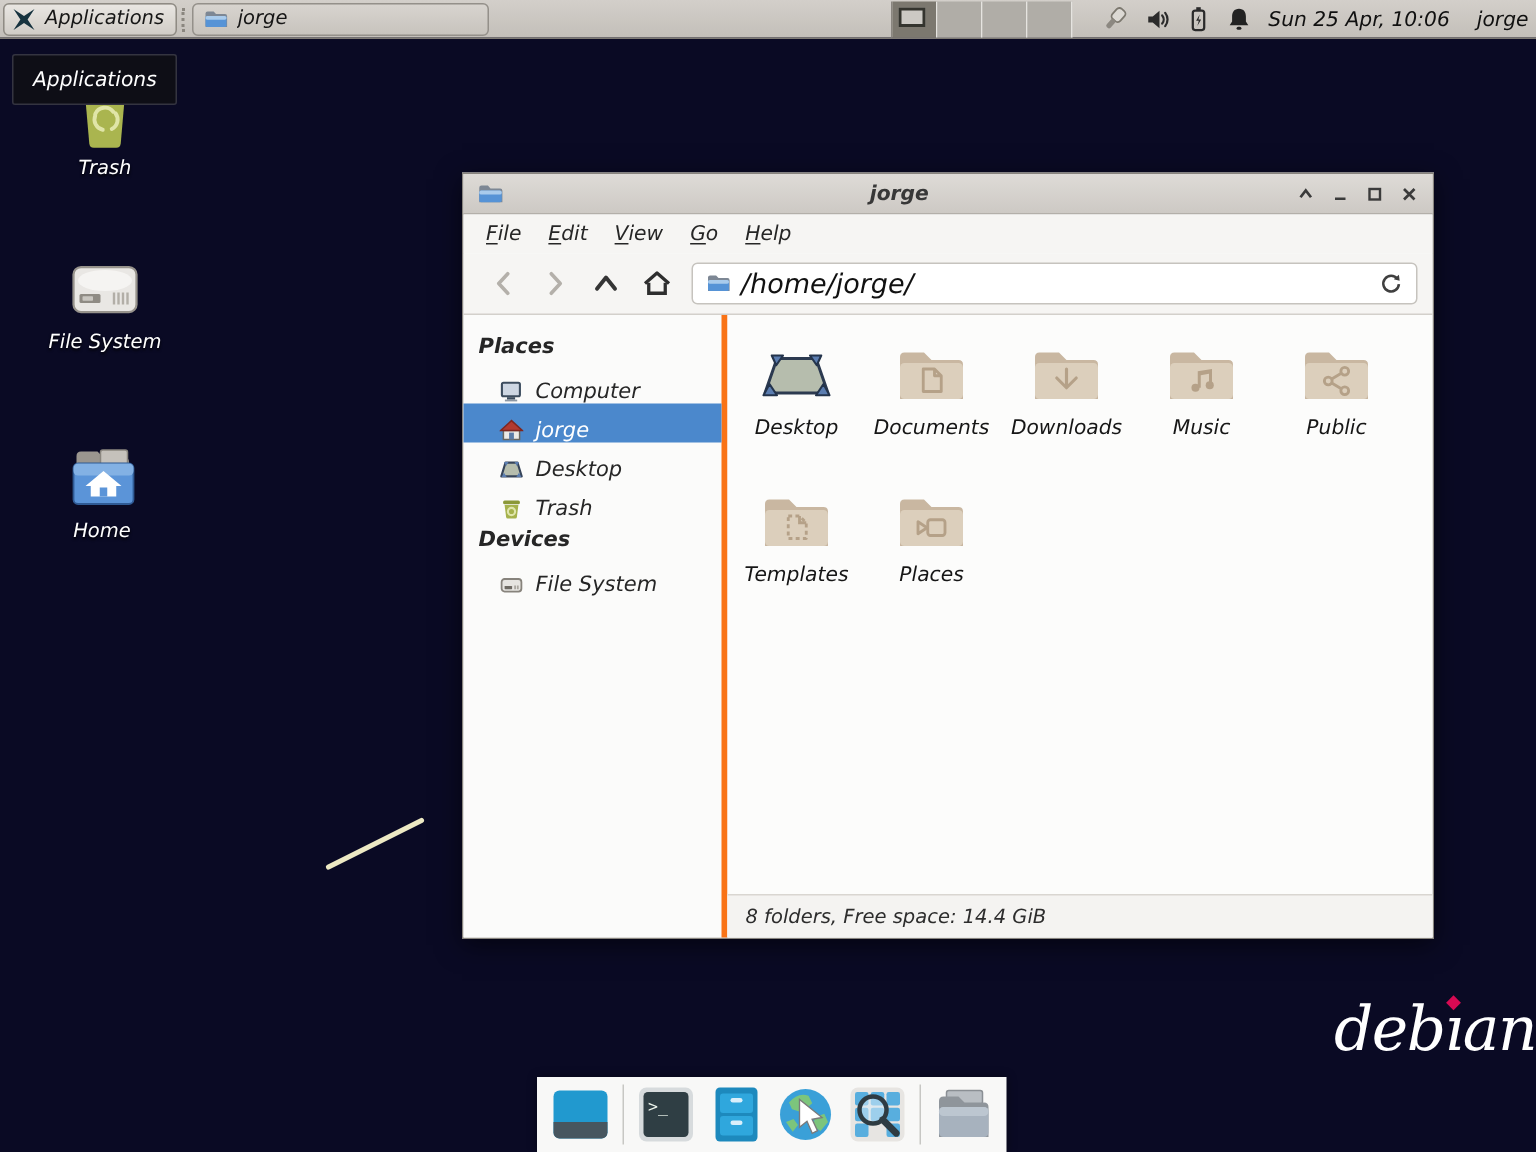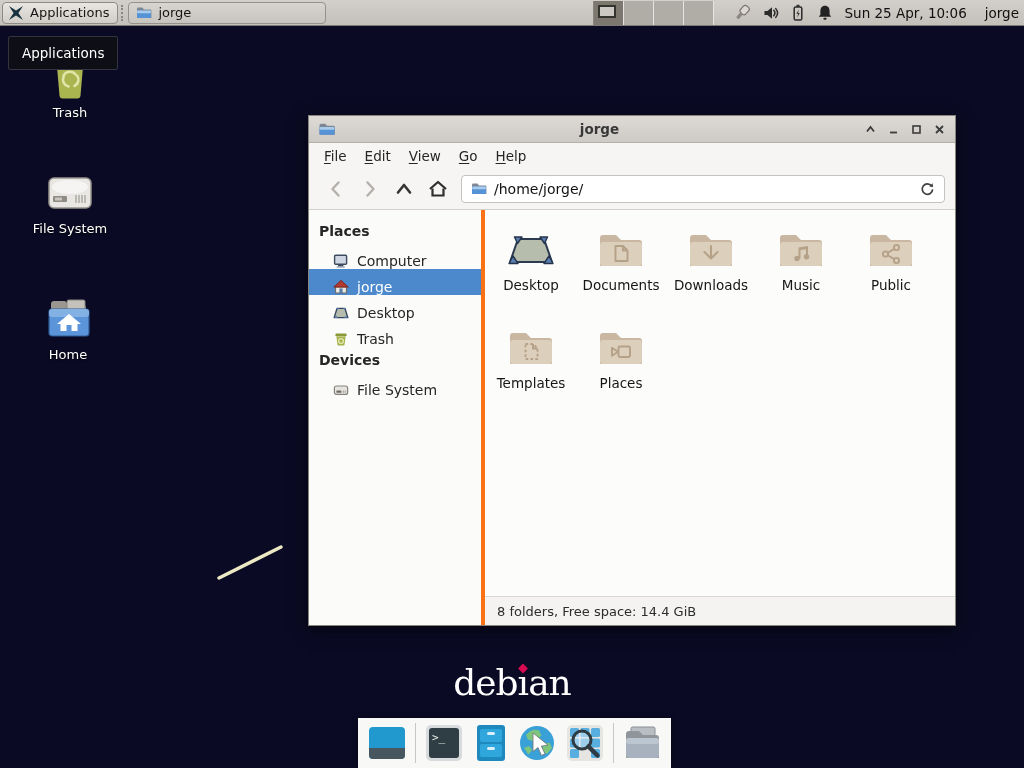--- a/index.html
+++ b/index.html
@@ -1,17 +1,17 @@
 <!DOCTYPE html>
 <html><head>
 <meta charset="utf-8">
 <style>
   * { margin:0; padding:0; box-sizing:border-box; }
   body { width:1024px; height:768px; overflow:hidden; font-family:"DejaVu Sans", sans-serif; }
-  .screen { position:relative; width:1024px; height:768px; background:#0a0a24; overflow:hidden; }
+  .screen { position:relative; width:1024px; height:768px; background:#0a0a24; overflow:hidden;font-style:italic; }
 
   
   .panel { position:absolute; top:0; left:0; right:0; height:26px;
            background:linear-gradient(#d3cfca,#c3bfb9); border-bottom:1px solid #7e7a74;
            display:flex; align-items:center; z-index:40; }
   .app-btn { display:flex; align-items:center; gap:5px; height:22px; margin-left:2px;
              padding:0 8px 0 4px; background:linear-gradient(#e9e6e2,#d0ccc6);
              border:1px solid #8f8b84; border-radius:4px; font-size:13px; color:#161616; }
   .panel-handle { width:5px; height:16px; margin:0 2px 0 3px; border-left:2px dotted #8a867f; }
   .task-btn { display:flex; align-items:center; gap:6px; width:198px; height:22px;
@@ -55,42 +55,42 @@
   .menubar { height:26px; background:#f6f5f3; display:flex; align-items:center;
              padding-left:6px; font-size:13.5px; color:#262626; }
   .menu-item { padding:4px 9px; }
   .menu-item .mn { text-decoration:underline; text-underline-offset:2px; }
 
   .toolbar { height:41px; background:#f6f5f3; border-bottom:1px solid #d3d0cb;
              display:flex; align-items:center; padding:0 10px; }
   .tool-btn { width:34px; height:30px; display:flex; align-items:center; justify-content:center; border-radius:3px; }
   .pathbar { flex:1; height:28px; margin-left:6px; background:#fff; border:1px solid #c6c3be;
              border-radius:4px; display:flex; align-items:center; padding:0 9px; gap:7px;
-             font-size:14px; color:#111; }
+             font-size:18px; color:#111; }
   .pathbar .reload { margin-left:auto; display:flex; }
 
   .content { flex:1; display:flex; min-height:0; }
   .sidebar { width:176px; border-right:4px solid #f97316; background:#fbfbfa;
              padding-top:8px; font-size:14px; color:#262626; }
   .side-header { font-weight:bold; padding:5px 10px 4px 10px; color:#262626; }
   .side-item { display:flex; align-items:flex-end; gap:8px; height:26px; padding-left:24px; }
   .side-item svg { flex:none; }
   .side-item.selected { background:#4b88cc; color:#fff; }
 
   .main { flex:1; display:flex; flex-direction:column; background:#fcfcfb; min-width:0; }
   .icon-grid { flex:1; display:flex; flex-wrap:wrap; align-content:flex-start; padding:12px 0 0 1px; }
   .fcell { width:90px; height:98px; display:flex; flex-direction:column; align-items:center; }
   .fcell .fic { margin-top:6px; height:42px; display:flex; align-items:flex-end; }
   .flabel { margin-top:7px; font-size:13.5px; color:#161616; }
   .statusbar { height:29px; background:#f4f3f1; border-top:1px solid #d9d6d1;
                display:flex; align-items:center; padding-left:12px; font-size:13px; color:#2d2d2d; }
 
   
-  .brand { position:absolute; left:0; width:100%; top:662px; text-align:center;
-           font-family:"DejaVu Serif", serif; font-size:36px; color:#ffffff; z-index:3; letter-spacing:-1px; }
+  .brand { position:absolute; left:0; width:100%; top:662px; text-align:right;
+           font-family:"DejaVu Serif", serif; font-size:41px; color:#ffffff; z-index:3; letter-spacing:-1px; }
   .brand .iwrap { position:relative; display:inline-block; }
   .brand .dot { position:absolute; left:50%; top:3px; width:7px; height:7px;
                 background:#d70a53; transform:translateX(-50%) rotate(45deg); }
 
   
   .dock { position:absolute; left:358px; bottom:0; height:50px; background:#f8f8f7;
           display:flex; align-items:center; padding:0 10px; gap:9px; z-index:6;
           box-shadow:0 0 6px rgba(0,0,0,.4); }
   .dock-item { display:flex; align-items:center; justify-content:center; }
   .dsep { width:1px; height:40px; background:#c7c7c4; }

